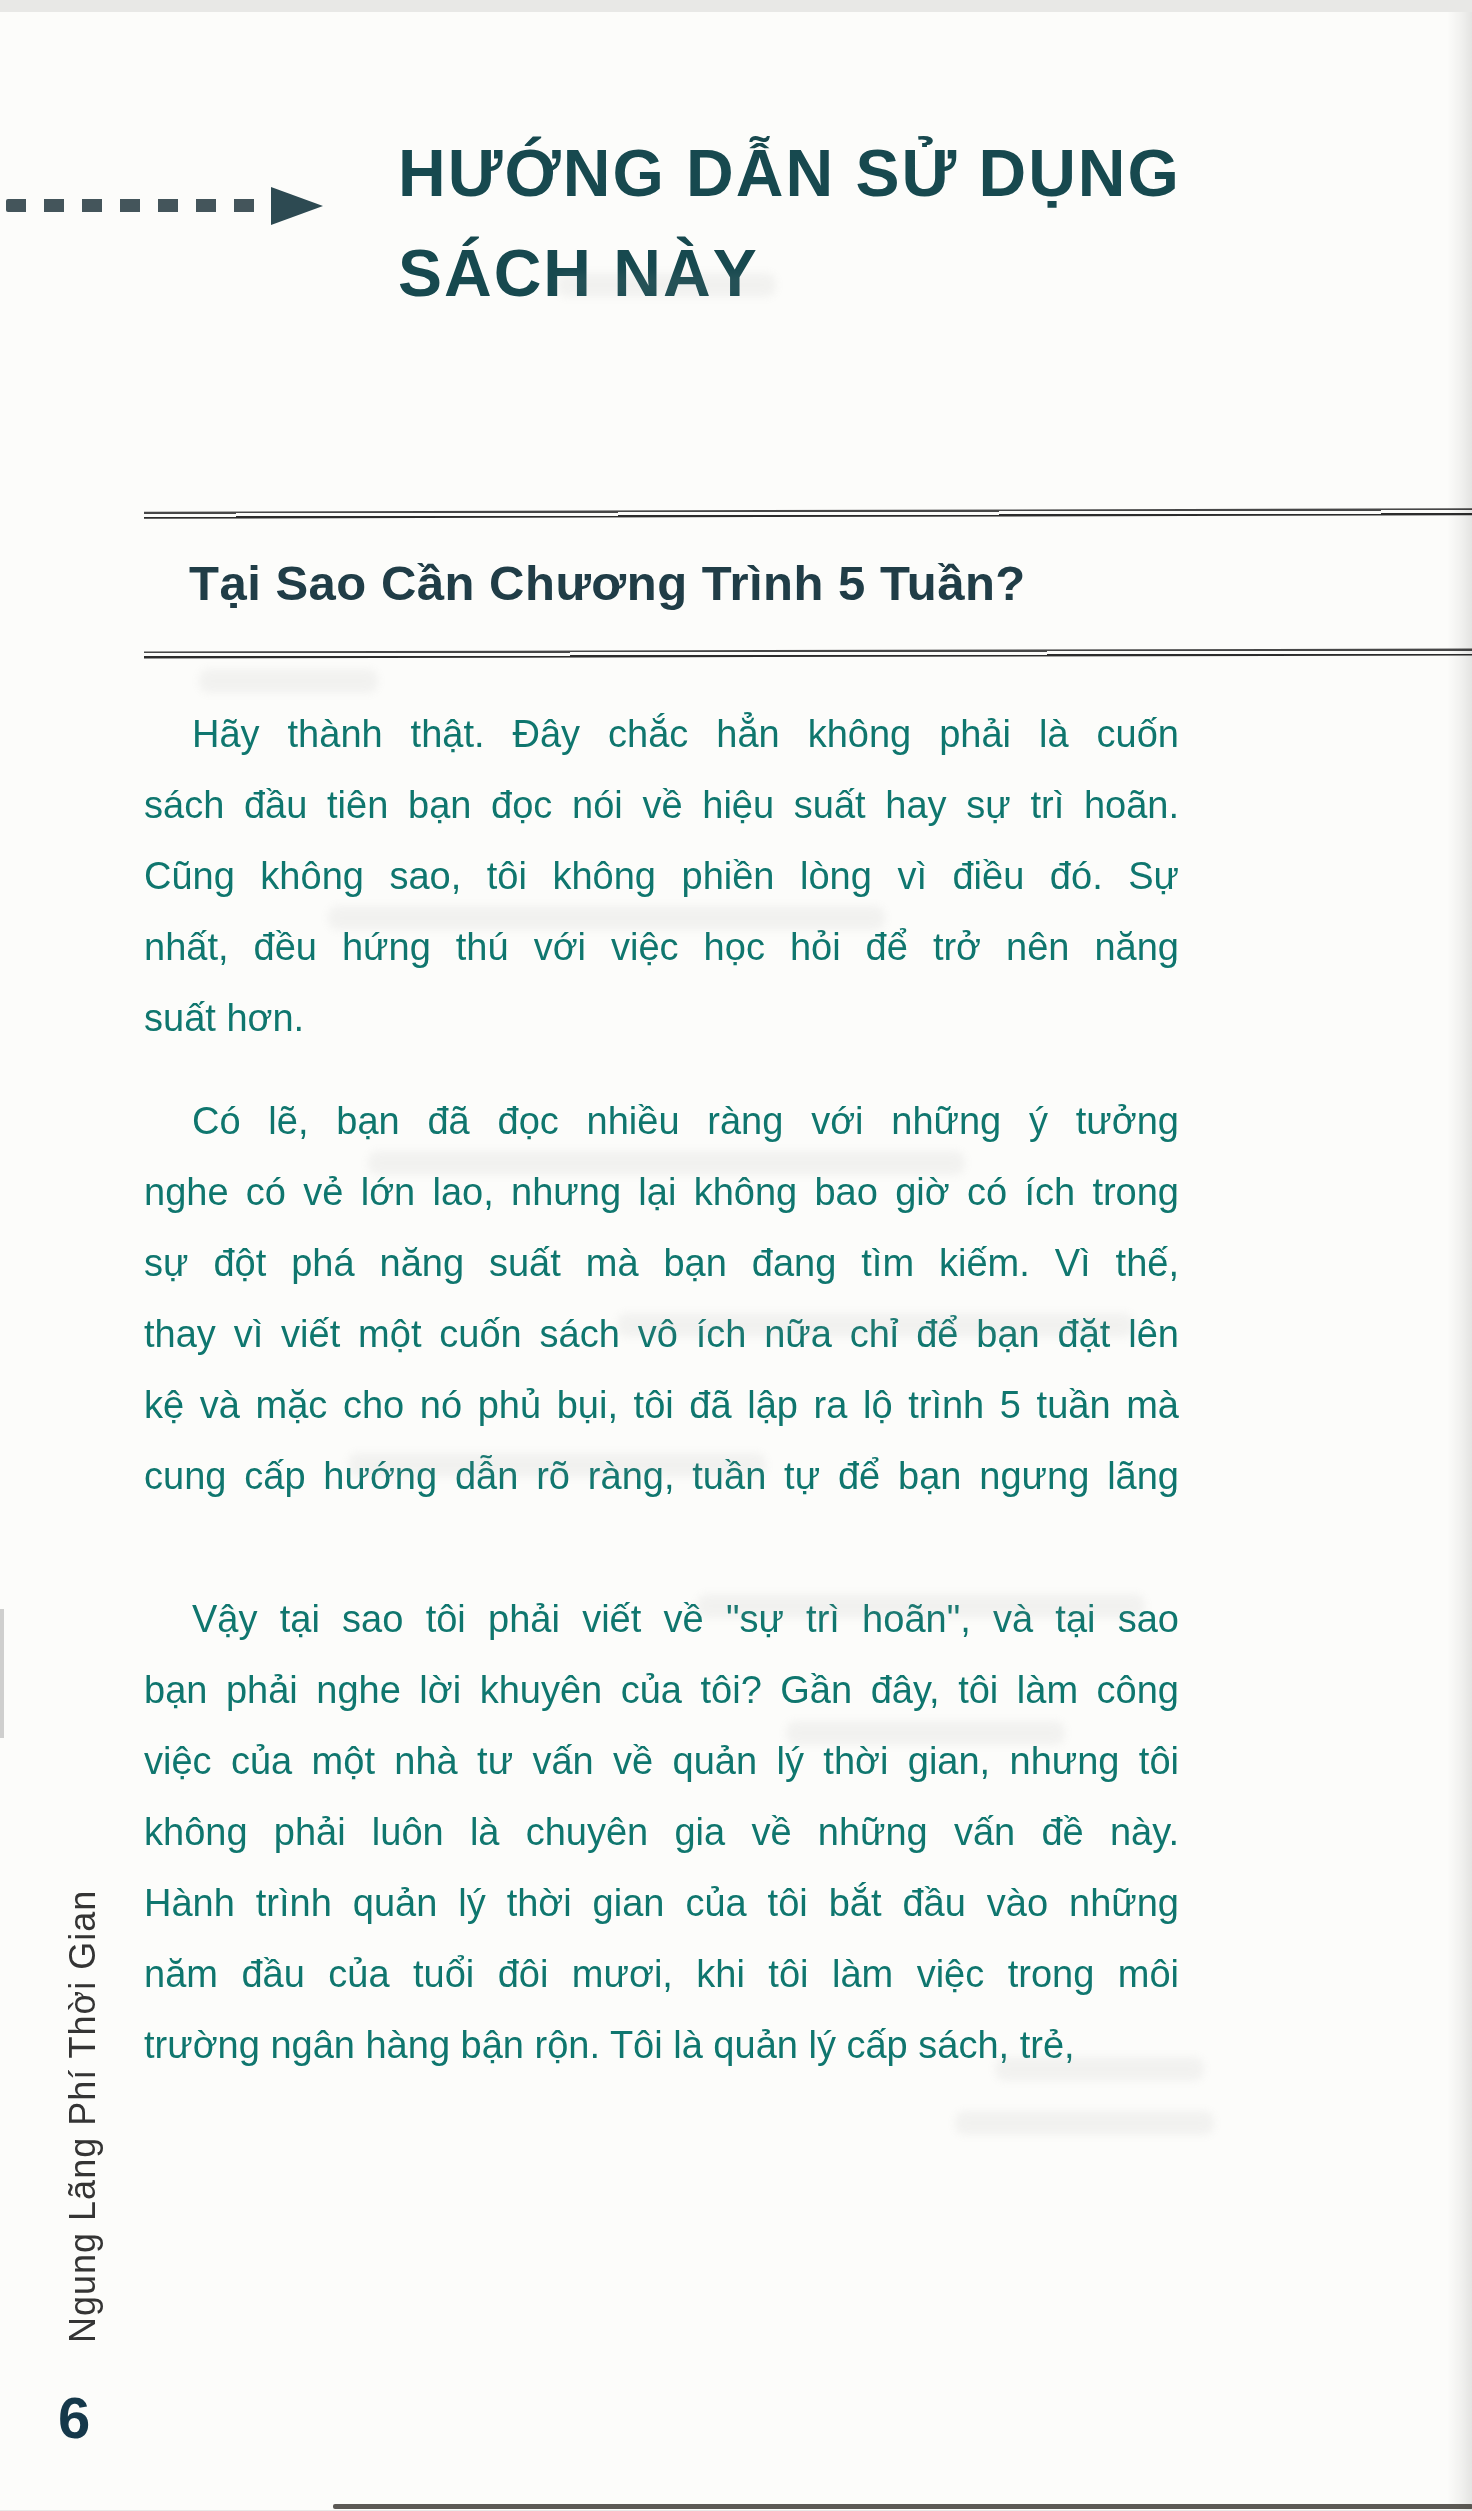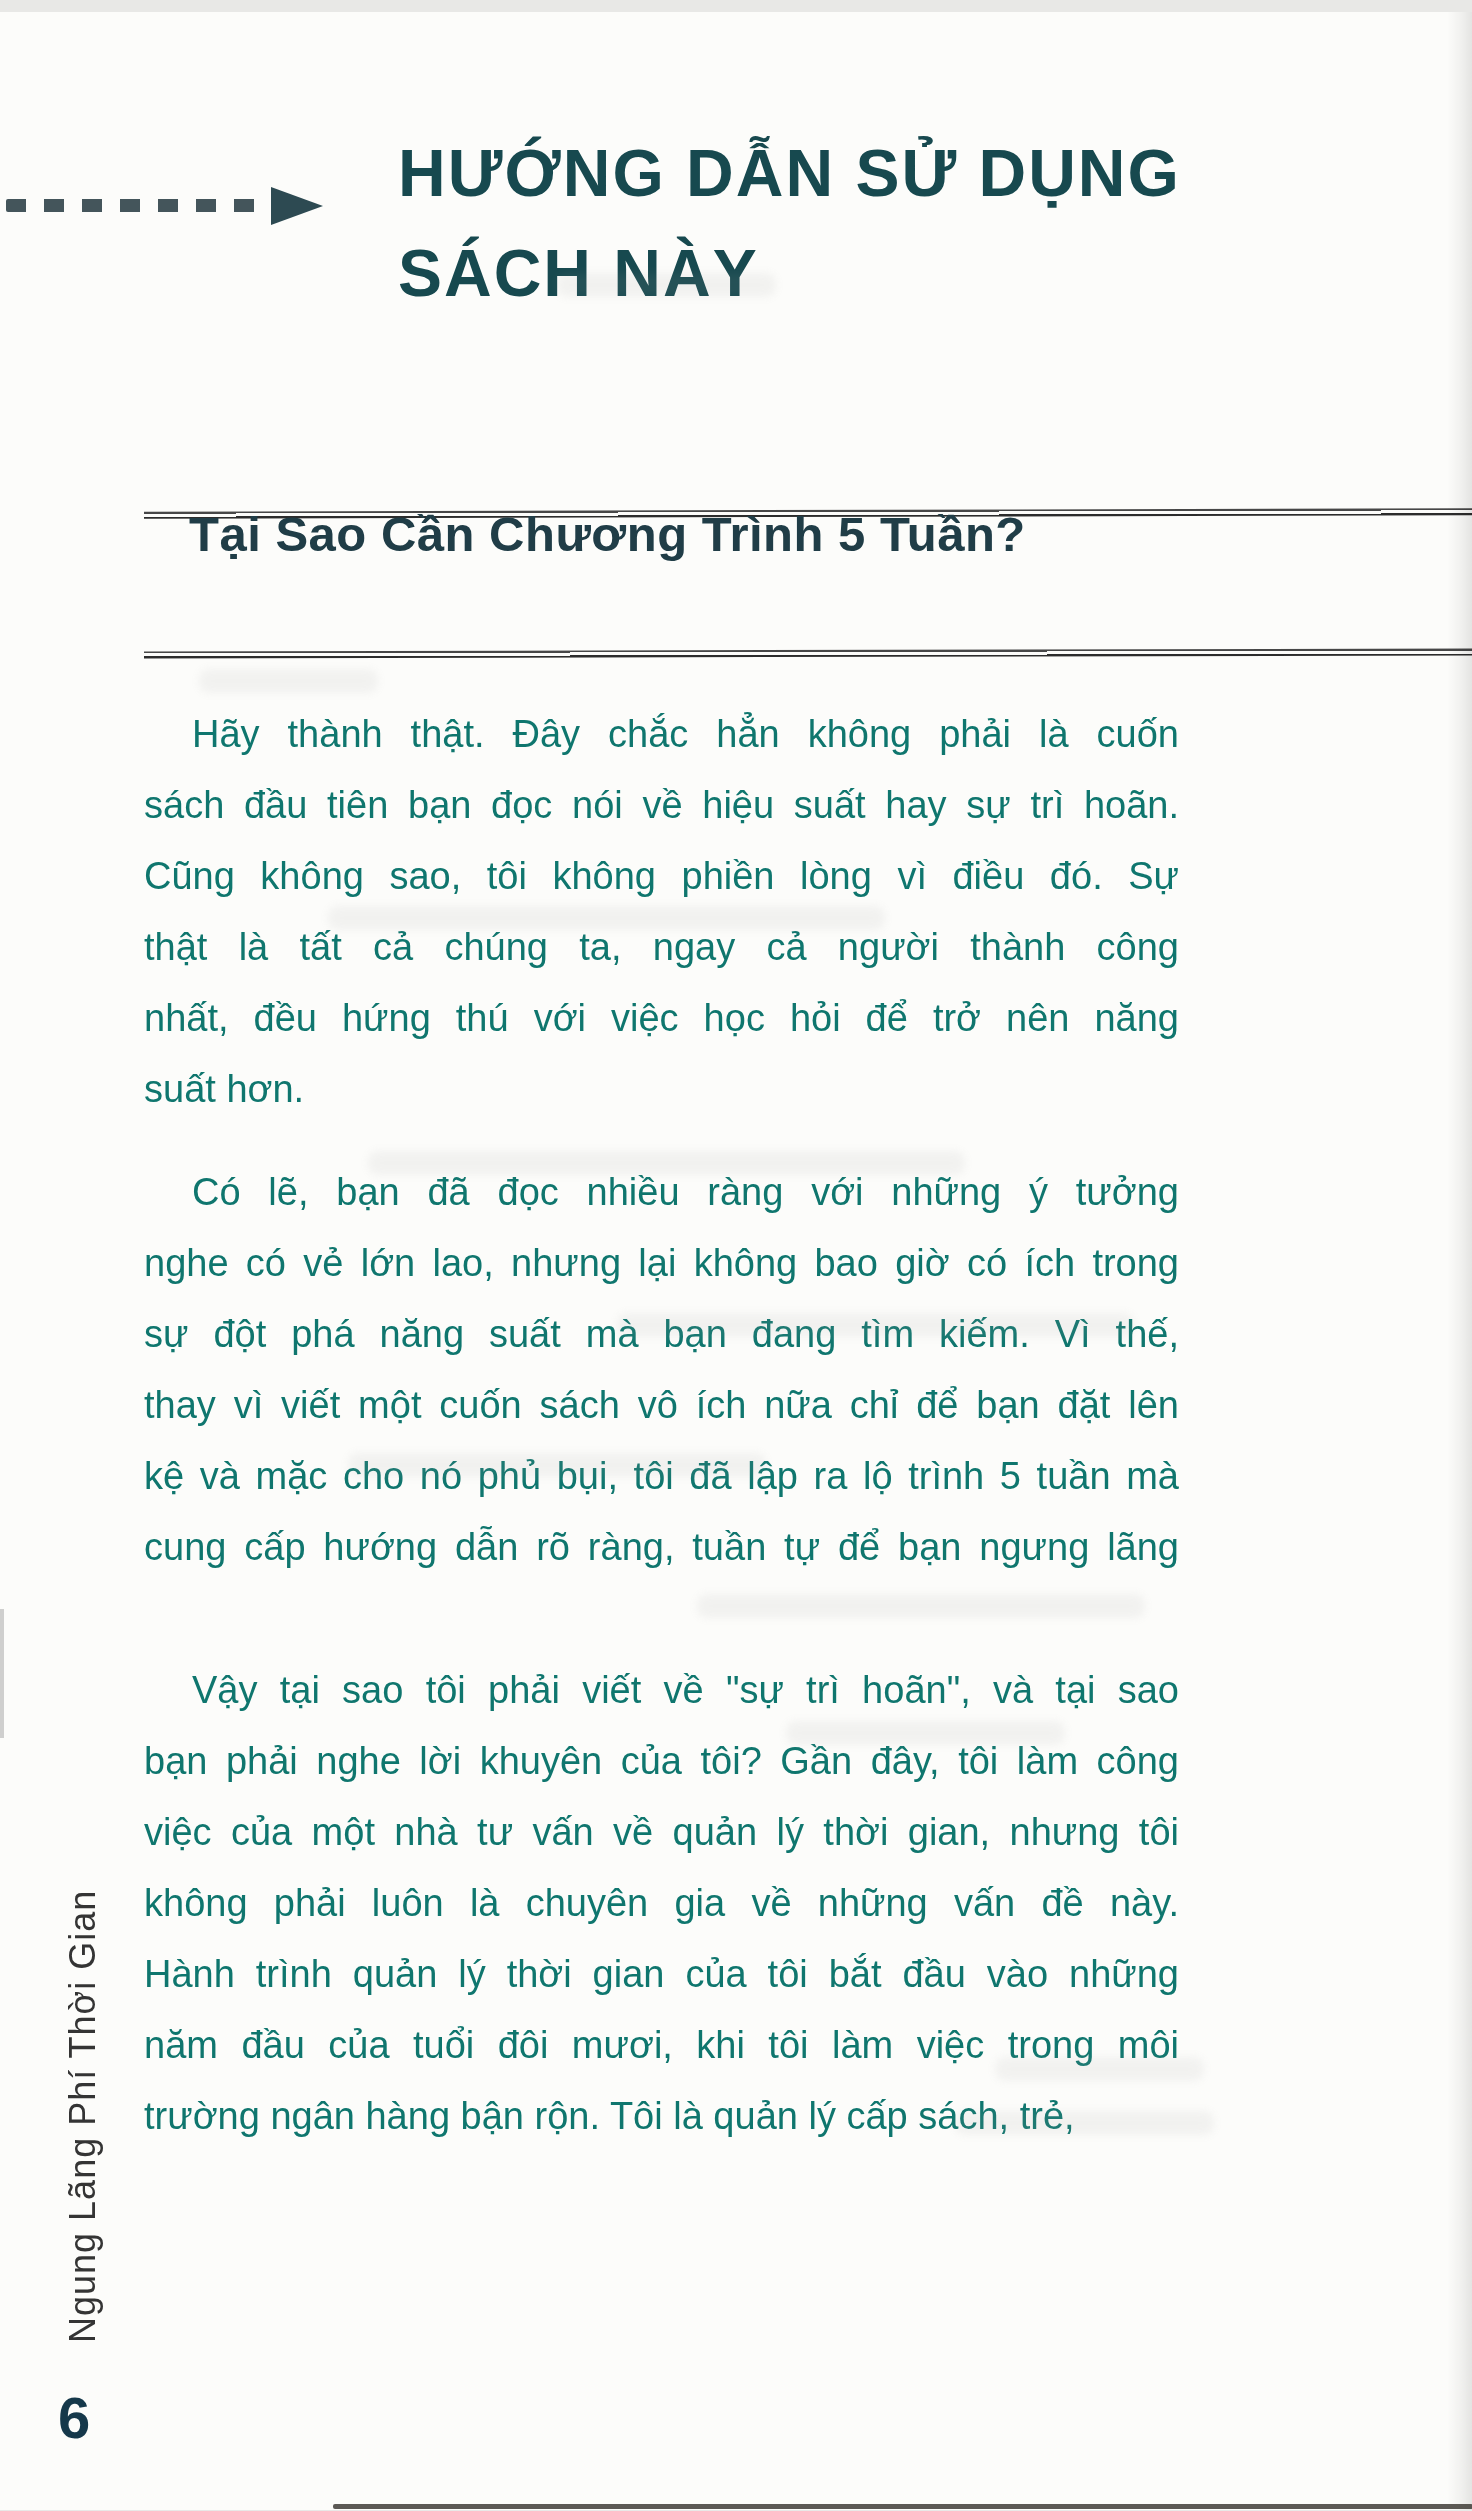--- a/index.html
+++ b/index.html
@@ -37,21 +37,21 @@
   }
 
   
   .rule {
     position:absolute; left:144px; right:0; height:7px;
     background:linear-gradient(#474747 0 2px,transparent 2px 5px,#2c2c2c 5px 7px);
   }
   .rule.top    { top:498px; transform:rotate(-0.15deg); }
   .rule.bottom { top:638px; transform:rotate(-0.12deg); }
   .section-title {
-    position:absolute; left:189px; top:494px;
+    position:absolute; left:189px; top:543px;
     font-size:49px; font-weight:bold; color:#203d47;
     letter-spacing:0.5px; white-space:nowrap;
   }
 
   
   .body-text {
     position:absolute; left:144px; top:687px; width:1035px;
     font-size:38px; line-height:71px; color:#0f766e;
   }
   .para { margin:0; }
@@ -106,21 +106,20 @@
 
   <div class="rule top"></div>
   <h2 class="section-title" style="margin:0;">Tại Sao Cần Chương Trình 5 Tuần?</h2>
   <div class="rule bottom"></div>
 
   <div class="body-text">
     <div class="para" id="para1">
         <div class="tl first">Hãy thành thật. Đây chắc hẳn không phải là cuốn</div>
         <div class="tl">sách đầu tiên bạn đọc nói về hiệu suất hay sự trì hoãn.</div>
         <div class="tl">Cũng không sao, tôi không phiền lòng vì điều đó. Sự</div>
-        <div class="tl">thật là tất cả chúng ta, ngay cả người thành công</div>
         <div class="tl">nhất, đều hứng thú với việc học hỏi để trở nên năng</div>
         <div class="tl last">suất hơn.</div>
       </div>
     <div class="para" id="para2">
         <div class="tl first">Có lẽ, bạn đã đọc nhiều ràng với những ý tưởng</div>
         <div class="tl">nghe có vẻ lớn lao, nhưng lại không bao giờ có ích trong</div>
         <div class="tl">sự đột phá năng suất mà bạn đang tìm kiếm. Vì thế,</div>
         <div class="tl">thay vì viết một cuốn sách vô ích nữa chỉ để bạn đặt lên</div>
         <div class="tl">kệ và mặc cho nó phủ bụi, tôi đã lập ra lộ trình 5 tuần mà</div>
         <div class="tl">cung cấp hướng dẫn rõ ràng, tuần tự để bạn ngưng lãng</div>

